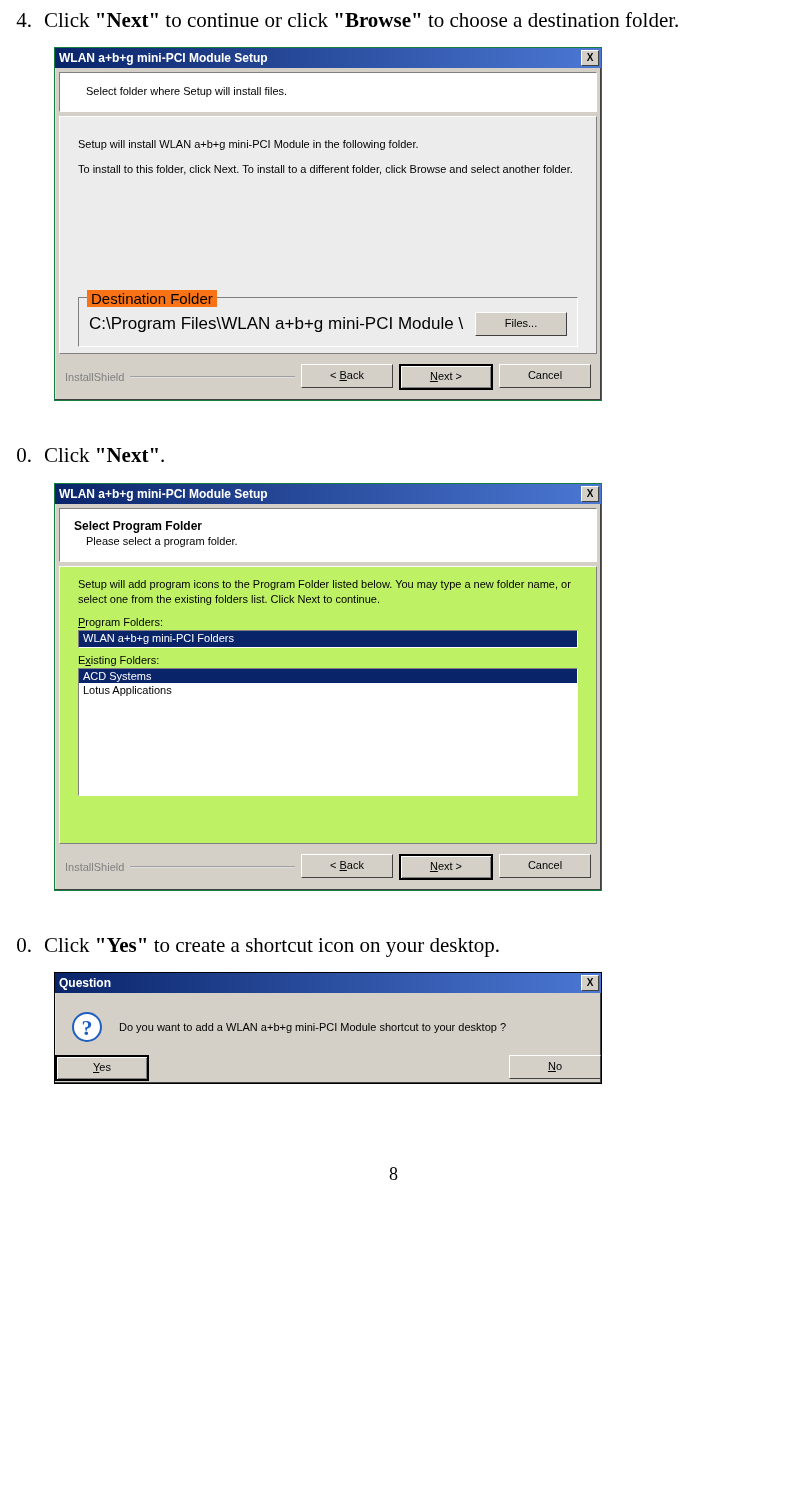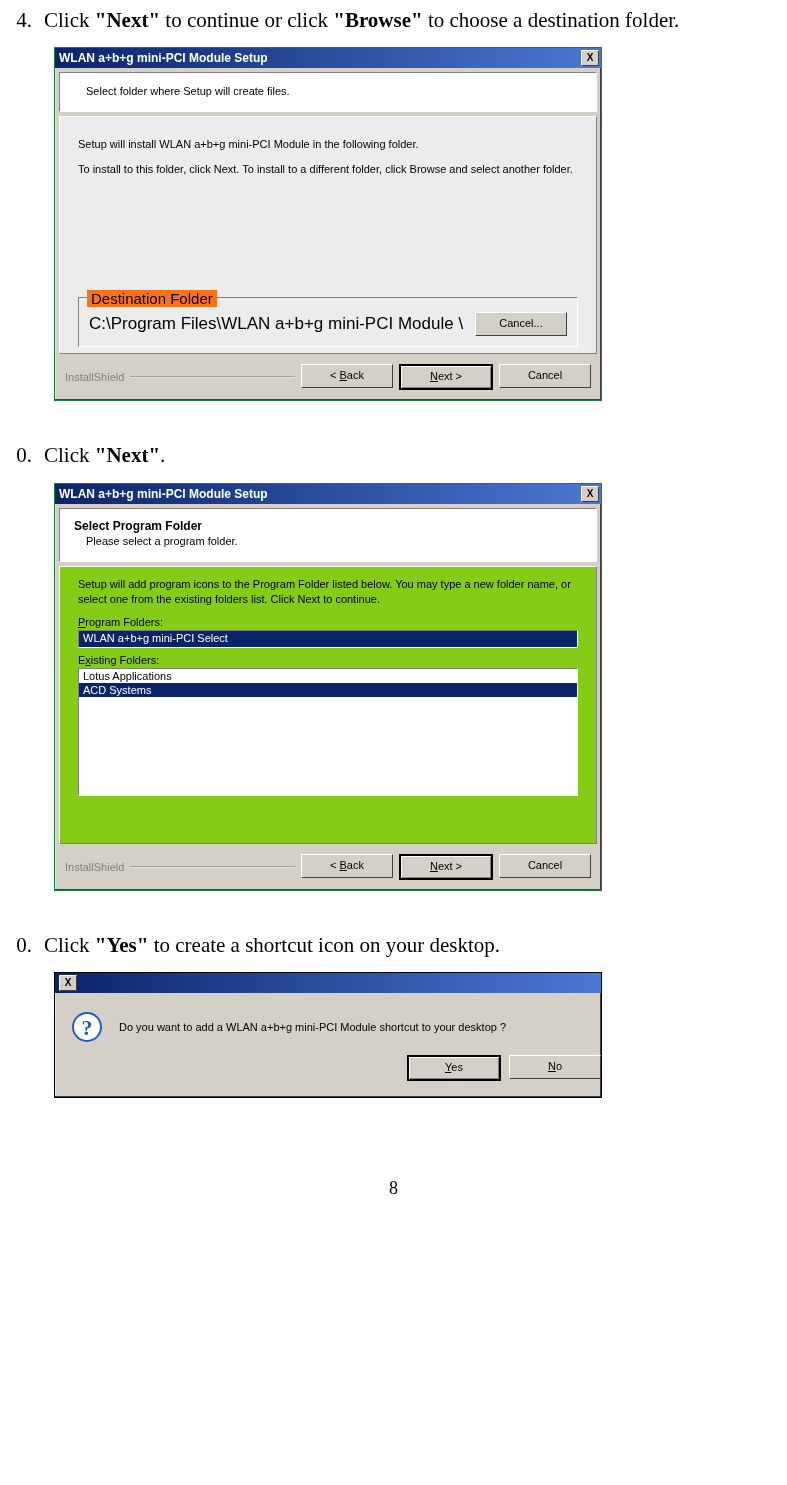--- a/index.html
+++ b/index.html
@@ -127,21 +127,21 @@
   .footer-row .sep-line {
     flex:1;
     height:2px;
     margin:0 6px;
     background:linear-gradient(#808080,#fff);
   }
   .footer-row .btns { display:flex; gap:6px;justify-content:center; }
   .underletter { text-decoration: underline; }
   
   .body-panel2 {
-    background:#84cc16;
+    background:#bef264;
     margin:4px;margin-top:0;
     padding:10px 18px 6px 18px;
     min-height:260px;
     border:1px solid #fff;
     border-right-color:#808080;
     border-bottom-color:#808080;
   }
   .field-label { font-size:11px; margin-top:6px; margin-bottom:2px;}
   .sel-input {
     width:100%;
@@ -186,23 +186,23 @@
     align-items:center;
     padding:18px 16px 12px 16px;
     gap:16px;
   }
   .q-icon {
     width:32px;height:32px;
     flex:0 0 32px;
   }
   .q-btns {
     display:flex;
-    justify-content:flex-end;
+    justify-content:space-between;
     gap:8px;
-    padding:0 0 16px 0;
+    padding:0 0 2px 0;
   }
   .page-num {
     text-align:center;
     font-size:18px;
     margin-top:80px;
   }
 </style>
 </head>
 <body>
 
@@ -212,30 +212,30 @@
     <span class="num">4.</span><span>Click </span><span class="bold">"Next"</span><span> to continue or click </span><span class="bold">"Browse"</span><span> to choose a destination folder.</span>
   </div>
 
   <div class="dialog-outer">
     <div class="win-dialog">
       <div class="titlebar">
         <span class="title">WLAN a+b+g mini-PCI Module Setup</span>
         <span class="closebtn">X</span>
       </div>
       <div class="white-panel">
-        <div class="sub">Select folder where Setup will create files.</div>
+        <div class="sub">Select folder where Setup will install files.</div>
       </div>
       <div class="body-panel">
         <div class="body-text">Setup will install WLAN a+b+g  mini-PCI Module in the following folder.</div>
         <div class="body-text">To install to this folder, click Next. To install to a different folder, click Browse and select another folder.</div>
         <div class="groupbox">
           <div class="groupbox-label">Destination Folder</div>
           <div class="path-row">
             <span class="path">C:\Program Files\WLAN a+b+g mini-PCI Module \</span>
-            <span class="win-btn"><span>Cancel...</span></span>
+            <span class="win-btn"><span>Files...</span></span>
           </div>
         </div>
       </div>
       <div class="footer-row">
         <span class="brand">InstallShield</span>
         <span class="sep-line"></span>
         <span class="btns">
           <span class="win-btn">&lt; <span class="underletter">B</span>ack</span>
           <span class="win-btn default"><span class="underletter">N</span>ext &gt;</span>
           <span class="win-btn">Cancel</span>
@@ -254,25 +254,25 @@
         <span class="title">WLAN a+b+g mini-PCI Module Setup</span>
         <span class="closebtn">X</span>
       </div>
       <div class="white-panel">
         <div class="hdr">Select Program Folder</div>
         <div class="sub">Please select a program folder.</div>
       </div>
       <div class="body-panel2">
         <div class="body-text">Setup will add program icons to the Program Folder listed below.  You may type a new folder name, or select one from the existing folders list.  Click Next to continue.</div>
         <div class="field-label"><span class="underletter">P</span>rogram Folders:</div>
-        <div class="sel-input">WLAN a+b+g mini-PCI Select</div>
+        <div class="sel-input">WLAN a+b+g mini-PCI Folders</div>
         <div class="field-label">E<span class="underletter">x</span>isting Folders:</div>
         <div class="listbox">
+          <div class="list-item selected">ACD Systems</div>
           <div class="list-item">Lotus Applications</div>
-          <div class="list-item selected">ACD Systems</div>
         </div>
       </div>
       <div class="footer-row">
         <span class="brand">InstallShield</span>
         <span class="sep-line"></span>
         <span class="btns">
           <span class="win-btn">&lt; <span class="underletter">B</span>ack</span>
           <span class="win-btn default"><span class="underletter">N</span>ext &gt;</span>
           <span class="win-btn">Cancel</span>
         </span>
@@ -280,20 +280,21 @@
     </div>
   </div>
 
   <div class="step">
     <span class="num">0.</span><span>Click </span><span class="bold">"Yes"</span><span> to create a shortcut icon on your desktop.</span>
   </div>
 
   <div class="dialog-outer">
     <div class="q-dialog">
       <div class="titlebar">
+        <span class="title">Question</span>
         <span class="closebtn">X</span>
       </div>
       <div class="q-body">
         <svg class="q-icon" viewBox="0 0 32 32">
           <circle cx="16" cy="16" r="14" fill="#fff" stroke="#1e5fbf" stroke-width="2"></circle>
           <text x="16" y="24" text-anchor="middle" font-size="22" font-family="Georgia" fill="#1e5fbf" font-weight="bold">?</text>
         </svg>
         <span>Do you want to add a WLAN a+b+g mini-PCI Module shortcut to your desktop ?</span>
       </div>
       <div class="q-btns">

